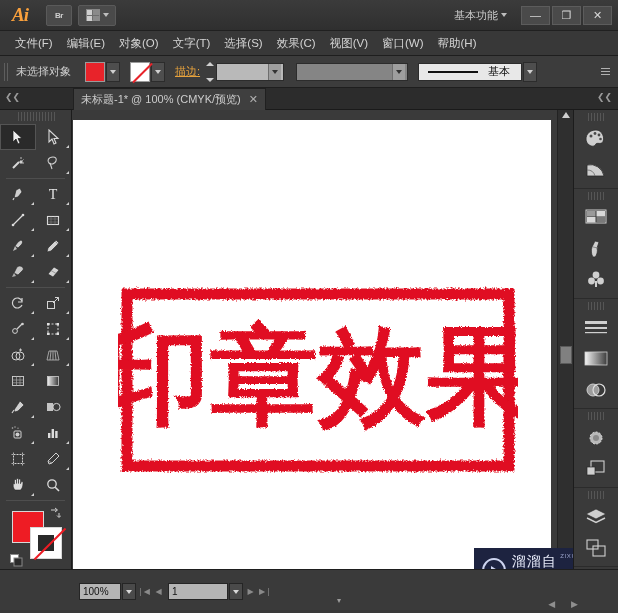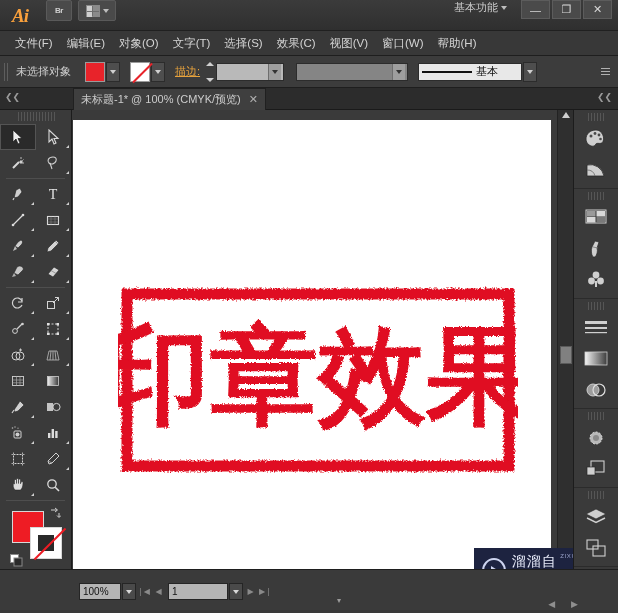--- a/index.html
+++ b/index.html
@@ -10,21 +10,21 @@
     font-family: "Liberation Sans", "DejaVu Sans", sans-serif;
     -webkit-font-smoothing: antialiased;
   }
   #app { position: relative; width: 618px; height: 613px; background: #323232; }
 
   
   .titlebar {
     position: absolute; left: 0; top: 0; width: 618px; height: 31px;
     background: linear-gradient(#3b3b3b, #2f2f2f);
     border-bottom: 1px solid #202020;
-    display: flex; align-items: flex-start;
+    display: flex; align-items: center;
   }
   .ai-logo {
     width: 40px; height: 31px; display: flex; align-items: center; justify-content: center;
     color: #f9a03c; font-size: 19px; font-weight: bold; font-style: italic;
     letter-spacing: -1px; font-family: "Liberation Serif", serif;
   }
   .tb-btn {
     width: 26px; height: 21px; margin-left: 6px;
     background: #4a4a4a; border: 1px solid #5a5a5a; border-radius: 2px;
     display: flex; align-items: center; justify-content: center;
@@ -83,21 +83,21 @@
     display:flex; align-items:center; justify-content:flex-end; padding-right:2px;
   }
   .field-w1 { width: 68px; }
   .field-gray { background: #858585; width: 112px; }
   .fld-arrow { width:13px;height:16px;background:#9e9e9e;border-left:1px solid #6e6e6e;
     display:flex;align-items:center;justify-content:center;}
   .fld-arrow::after { content:''; width:0;height:0;border-left:3px solid transparent;
     border-right:3px solid transparent;border-top:4px solid #333; }
   .brushdef {
     width: 104px; height: 18px; background: #e8e8e8; border: 1px solid #2c2c2c;
-    display: flex; align-items: center; gap: 4px; padding: 0 3px;
+    display: flex; align-items: center; gap: 10px; padding: 0 9px;
   }
   .brush-line { width: 50px; height: 2px; background: #111; }
   .brush-txt { color: #111; font-size: 11px; }
   .panelmenu-ico { margin-left: auto; margin-right: 8px; width: 14px; height: 14px;
     display:flex;flex-direction:column;justify-content:center;gap:2px; }
   .panelmenu-ico span { display:block; height:1px; background:#b0b0b0; }
   .panelmenu-ico span:nth-child(1){width:9px;margin-left:5px;}
   .panelmenu-ico span:nth-child(2){width:9px;margin-left:5px;}
   .panelmenu-ico span:nth-child(3){width:9px;margin-left:5px;}
 

